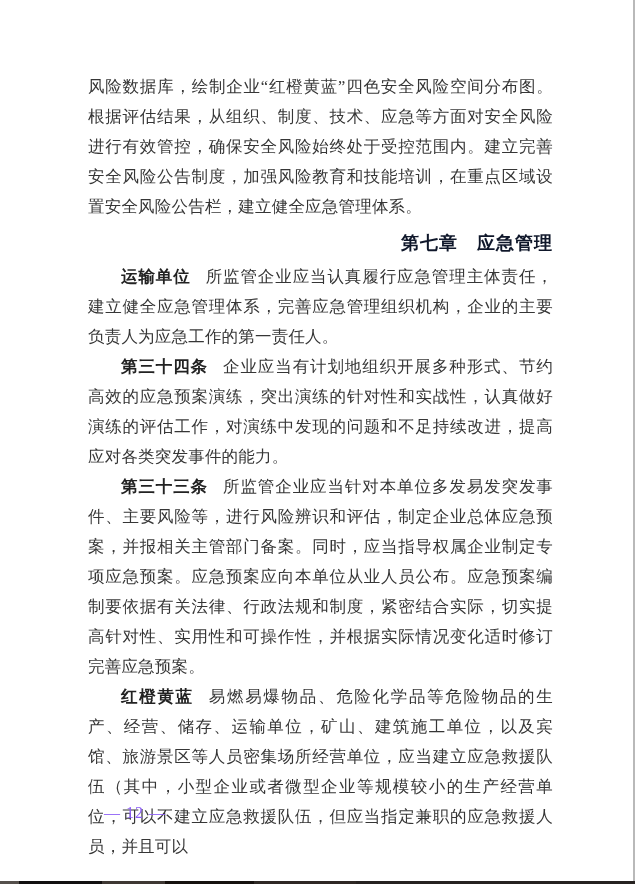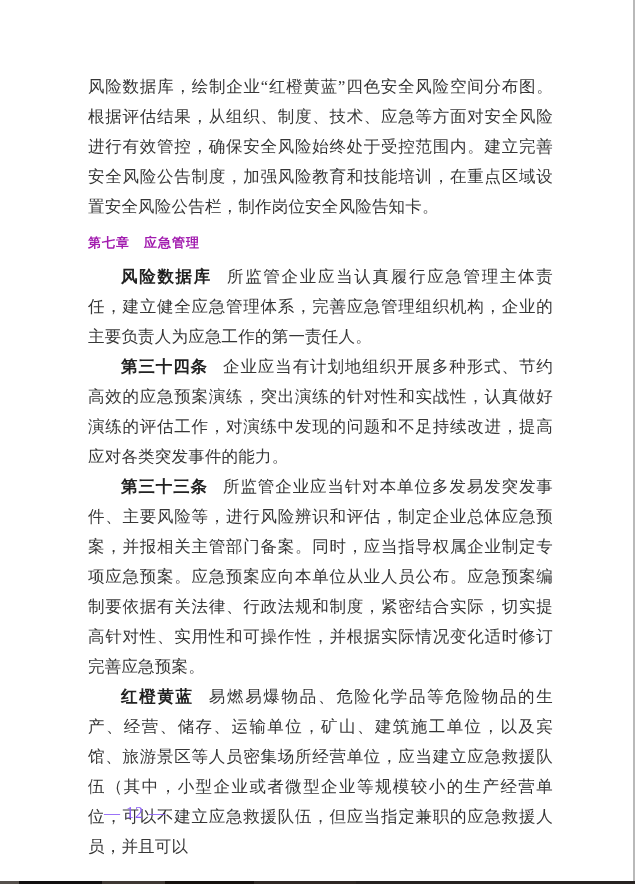--- a/index.html
+++ b/index.html
@@ -33,25 +33,25 @@
   .para.indent {
     text-indent: 33px;
   }
   .article-lead {
     font-weight: bold;
     color: #222222;
     margin-right: 15px;
   }
   .chapter-heading {
     margin: 6px 0 4px 0;
-    font-size: 13px;
+    font-size: 18px;
     line-height: 30px;
     font-weight: bold;
-    color: #a21caf;
-    text-align: left;
+    color: #0f172a;
+    text-align: right;
     letter-spacing: 1px;
   }
   .page-footer {
     position: absolute;
     left: 104px;
     top: 802px;
     font-size: 16px;
     line-height: 22px;
     color: #8b5cf6;
     letter-spacing: 1px;
@@ -79,26 +79,26 @@
       #262220 56%, #262220 100%);
   }
 </style>
 </head>
 <body>
 
 <div class="page">
 
   <div class="content">
 
-    <p class="para">风险数据库，绘制企业“红橙黄蓝”四色安全风险空间分布图。根据评估结果，从组织、制度、技术、应急等方面对安全风险进行有效管控，确保安全风险始终处于受控范围内。建立完善安全风险公告制度，加强风险教育和技能培训，在重点区域设置安全风险公告栏，制作岗位安全风险告知卡。</p>
+    <p class="para">风险数据库，绘制企业“红橙黄蓝”四色安全风险空间分布图。根据评估结果，从组织、制度、技术、应急等方面对安全风险进行有效管控，确保安全风险始终处于受控范围内。建立完善安全风险公告制度，加强风险教育和技能培训，在重点区域设置安全风险公告栏，建立健全应急管理体系。</p>
 
     <div class="chapter-heading">第七章　应急管理</div>
 
     <p class="para indent">
-      <span class="article-lead">风险数据库</span><span>所监管企业应当认真履行应急管理主体责任，建立健全应急管理体系，完善应急管理组织机构，企业的主要负责人为应急工作的第一责任人。</span>
+      <span class="article-lead">运输单位</span><span>所监管企业应当认真履行应急管理主体责任，建立健全应急管理体系，完善应急管理组织机构，企业的主要负责人为应急工作的第一责任人。</span>
     </p>
 
     <p class="para indent">
       <span class="article-lead">第三十四条</span><span>企业应当有计划地组织开展多种形式、节约高效的应急预案演练，突出演练的针对性和实战性，认真做好演练的评估工作，对演练中发现的问题和不足持续改进，提高应对各类突发事件的能力。</span>
     </p>
 
     <p class="para indent">
       <span class="article-lead">第三十三条</span><span>所监管企业应当针对本单位多发易发突发事件、主要风险等，进行风险辨识和评估，制定企业总体应急预案，并报相关主管部门备案。同时，应当指导权属企业制定专项应急预案。应急预案应向本单位从业人员公布。应急预案编制要依据有关法律、行政法规和制度，紧密结合实际，切实提高针对性、实用性和可操作性，并根据实际情况变化适时修订完善应急预案。</span>
     </p>
 

